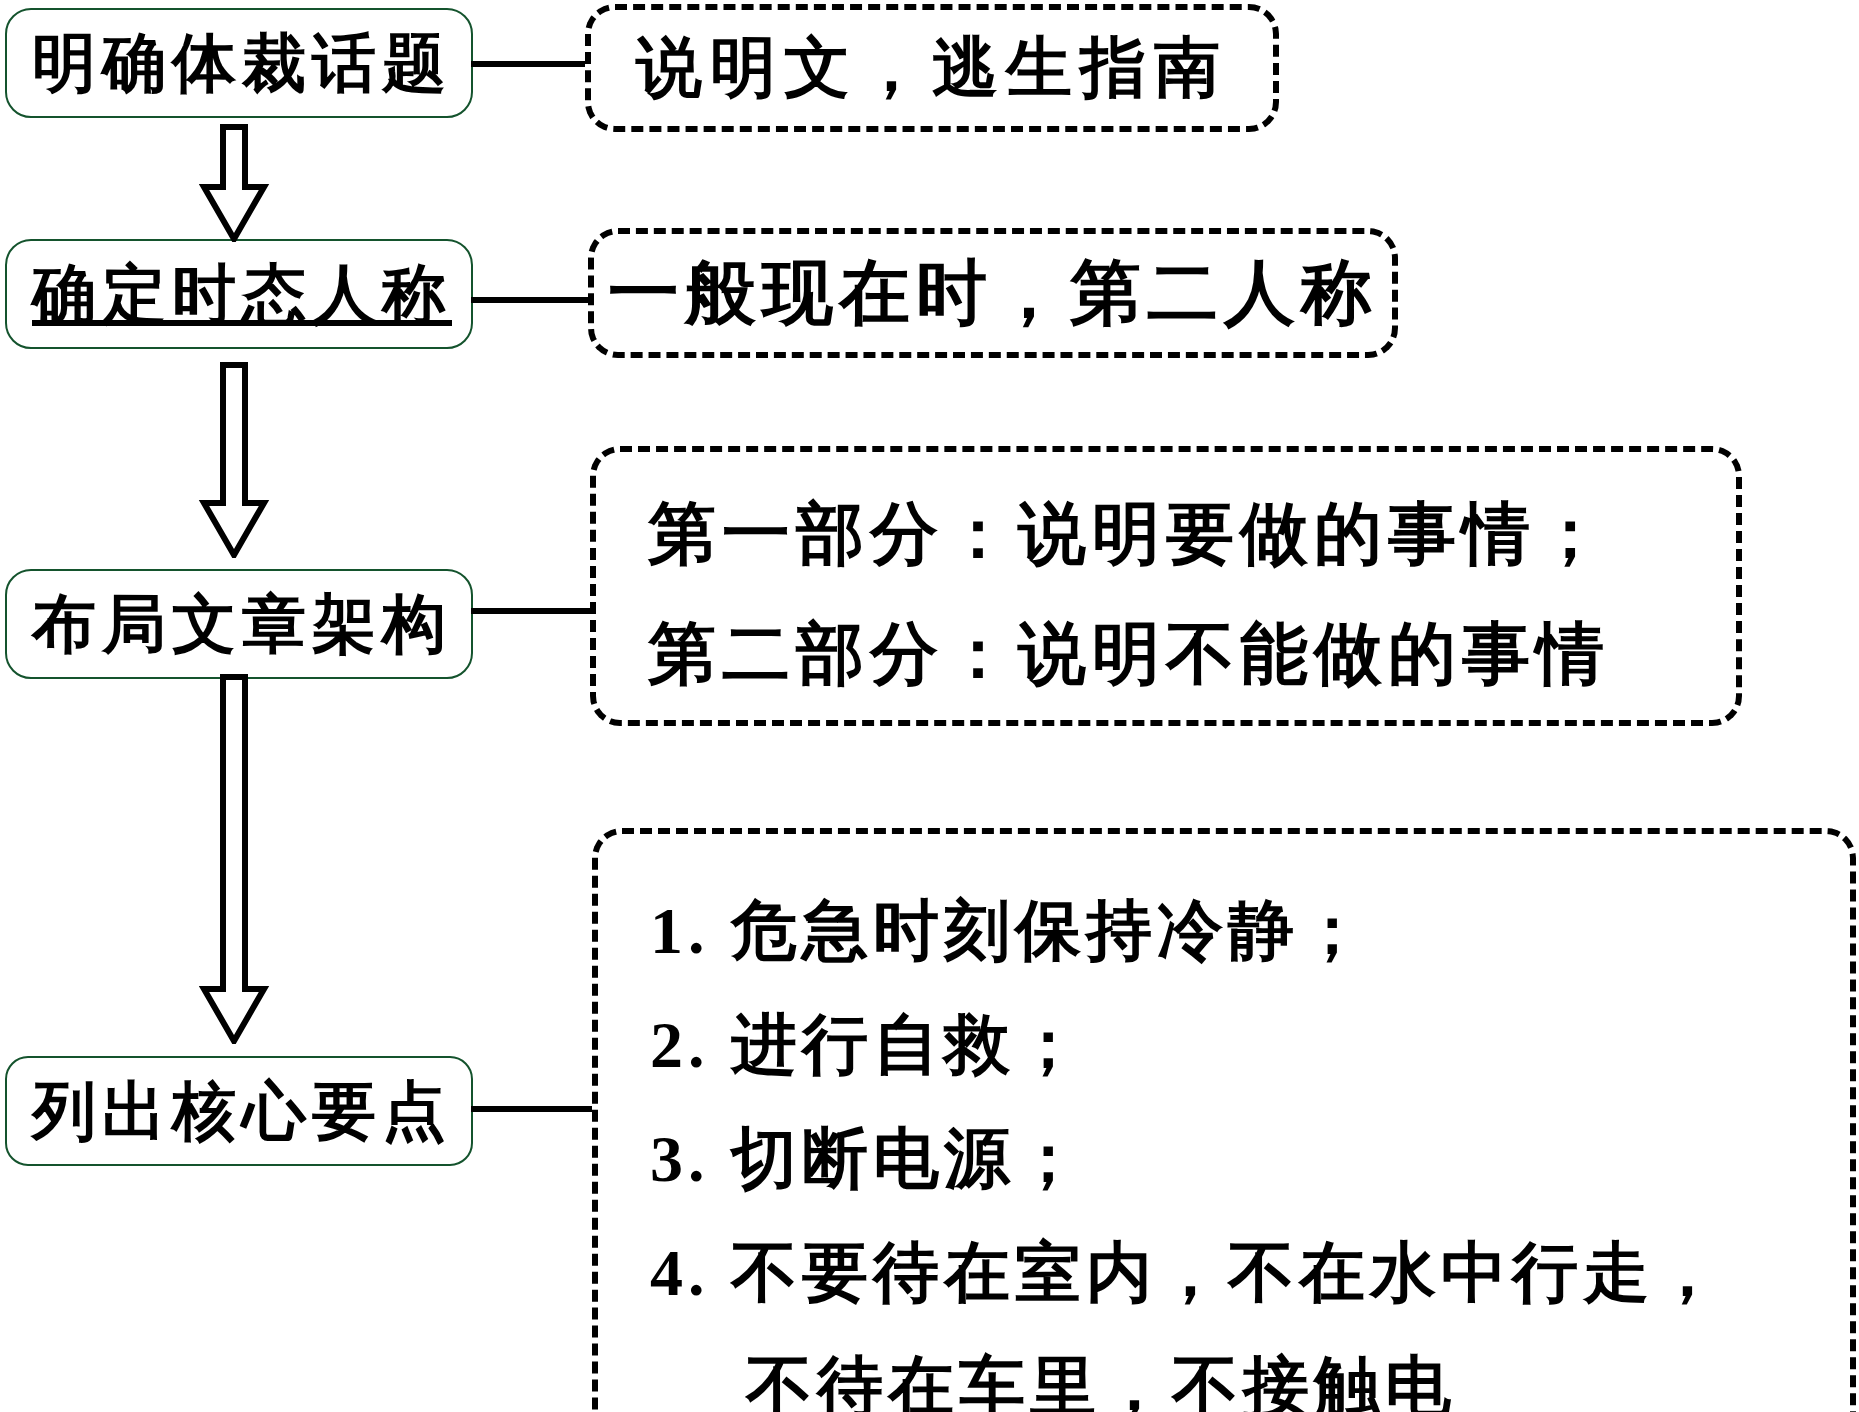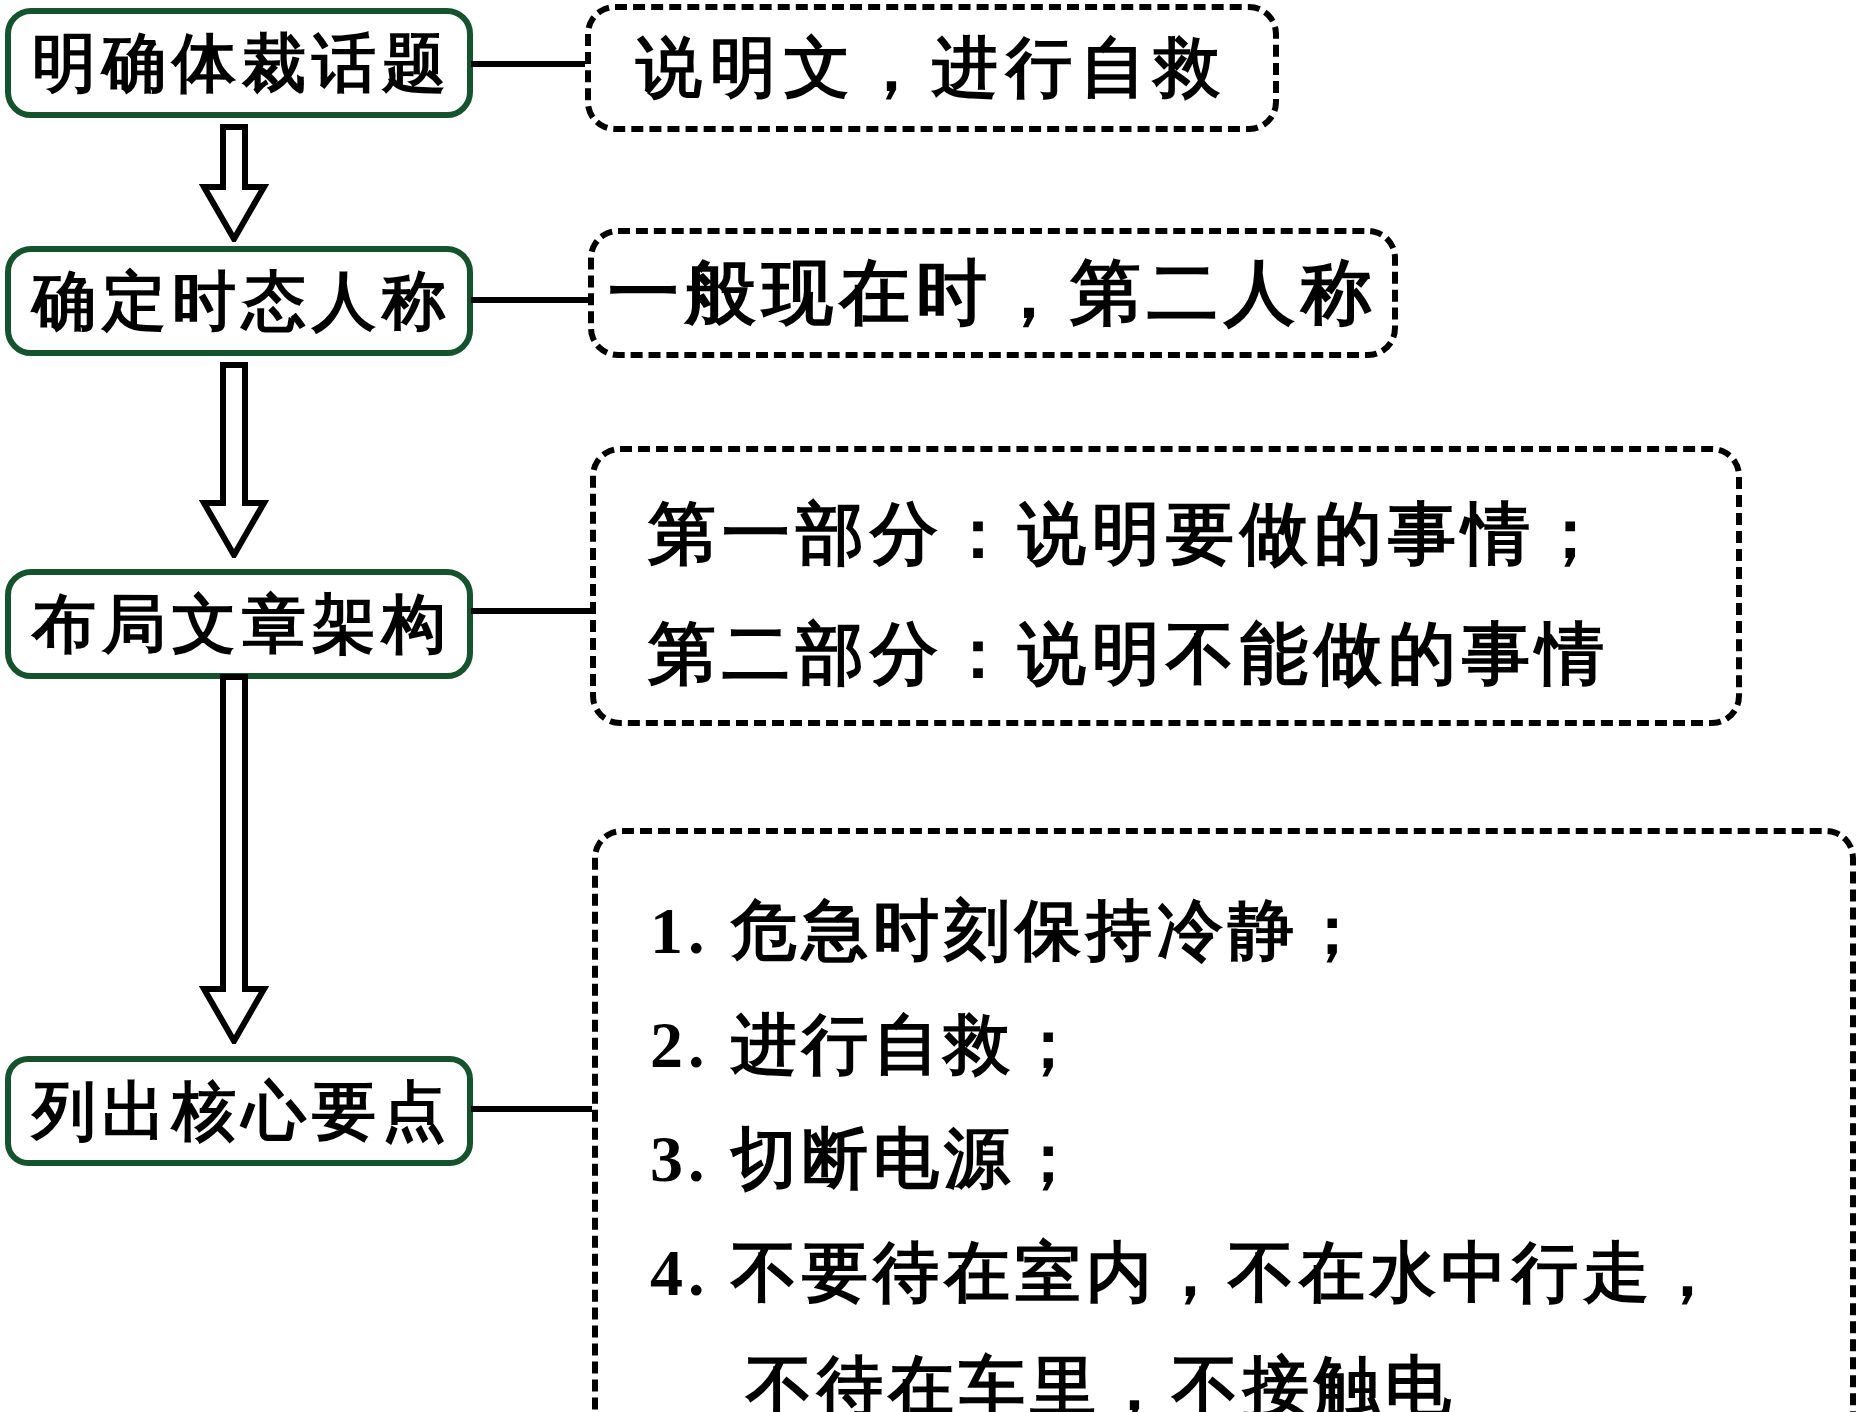--- a/index.html
+++ b/index.html
@@ -9,21 +9,21 @@
     background:#ffffff;
     font-family:"Liberation Serif","DejaVu Serif",serif;
     color:#000;
     overflow:hidden;
   }
   
   .node{
     position:absolute;
     left:5px;width:468px;height:110px;
     box-sizing:border-box;
-    border:6px solid #14532d;
+    border:2px solid #14532d;
     border-radius:26px;
     background:#fff;
     display:flex;align-items:center;justify-content:center;
     font-size:64px;font-weight:bold;
     letter-spacing:6px;
     white-space:nowrap;
   }
   .node span{margin-right:-6px;}
   
   .dashed{
@@ -52,21 +52,21 @@
   #d4 .indent{padding-left:96px;}
 </style>
 </head>
 <body>
 
 <div class="canvas">
 
   <div class="node" style="top:8px;">
     <span>明确体裁话题</span>
   </div>
-  <div class="node" style="top:246px;">
+  <div class="node" style="top:239px;text-decoration:underline;">
     <span>确定时态人称</span>
   </div>
   <div class="node" style="top:558px;margin-top:11px;">
     <span>布局文章架构</span>
   </div>
   <div class="node" style="top:1056px;border-radius:23px;">
     <span>列出核心要点</span>
   </div>
 
   <svg class="arrow" style="left:194px;top:124px;" width="80" height="118" viewBox="0 0 80 118">
@@ -78,21 +78,21 @@
   <svg class="arrow" style="left:194px;top:674px;" width="80" height="370" viewBox="0 0 80 370">
     <polygon points="29,3 51,3 51,315 70,315 40,367 10,315 29,315" fill="#fff" stroke="#000" stroke-width="6" stroke-linejoin="miter"></polygon>
   </svg>
 
   <div class="connector" style="left:471px;top:61px;width:116px;"></div>
   <div class="connector" style="left:471px;top:297px;width:119px;"></div>
   <div class="connector" style="left:471px;top:608px;width:121px;"></div>
   <div class="connector" style="left:471px;top:1106px;width:123px;"></div>
 
   <div class="dashed center" id="d1">
-    <div class="dline">说明文，进行自救</div>
+    <div class="dline">说明文，逃生指南</div>
   </div>
 
   <div class="dashed center" id="d2">
     <div class="dline">一般现在时，第二人称</div>
   </div>
 
   <div class="dashed" id="d3">
     <div class="dline">第一部分：说明要做的事情；</div>
     <div class="dline">第二部分：说明不能做的事情</div>
   </div>

